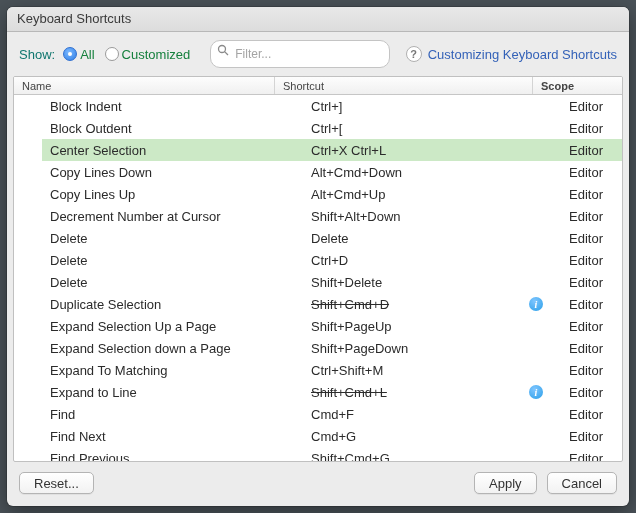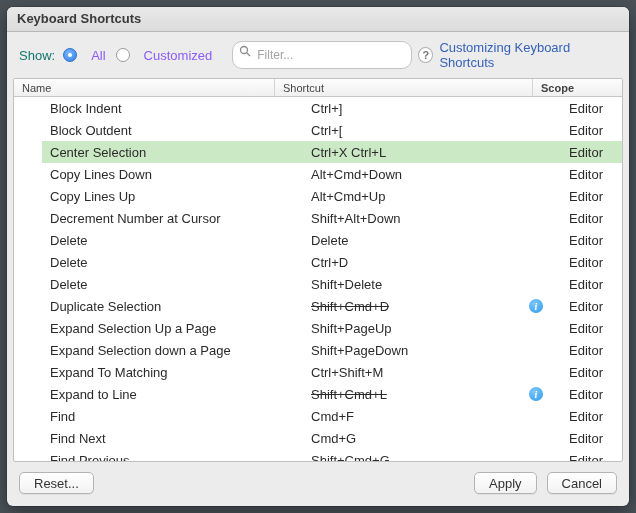--- a/index.html
+++ b/index.html
@@ -20,36 +20,36 @@
     box-shadow: 0 6px 20px rgba(0,0,0,0.4), 0 0 0 1px rgba(0,0,0,0.15);
     display: flex;
     flex-direction: column;
     overflow: hidden;
   }
   .titlebar {
     padding: 4px 10px 5px 10px;
     background: linear-gradient(#e8e8e8, #dcdcdc);
     border-bottom: 1px solid #b8b8b8;
     font-size: 13px;
-    font-weight: 700;
+    font-weight: 400;
     color: #3a3a3a;
   }
   .toolbar {
     display: flex;
     align-items: center;
     padding: 8px 12px 8px 12px;
     gap: 6px;
   }
   .show-label { color: #0f766e; margin-right: 2px; }
   .radio {
     display: inline-flex;
     align-items: center;
-    gap: 14px;
+    gap: 3px;
     margin-right: 4px;
-    color: #8b5cf6;
+    color: #15803d;
     cursor: default;
   }
   .radio .dot {
     width: 14px; height: 14px;
     border-radius: 50%;
     border: 1px solid #9a9a9a;
     background: #fff;
     display: inline-flex;
     align-items: center;
     justify-content: center;

